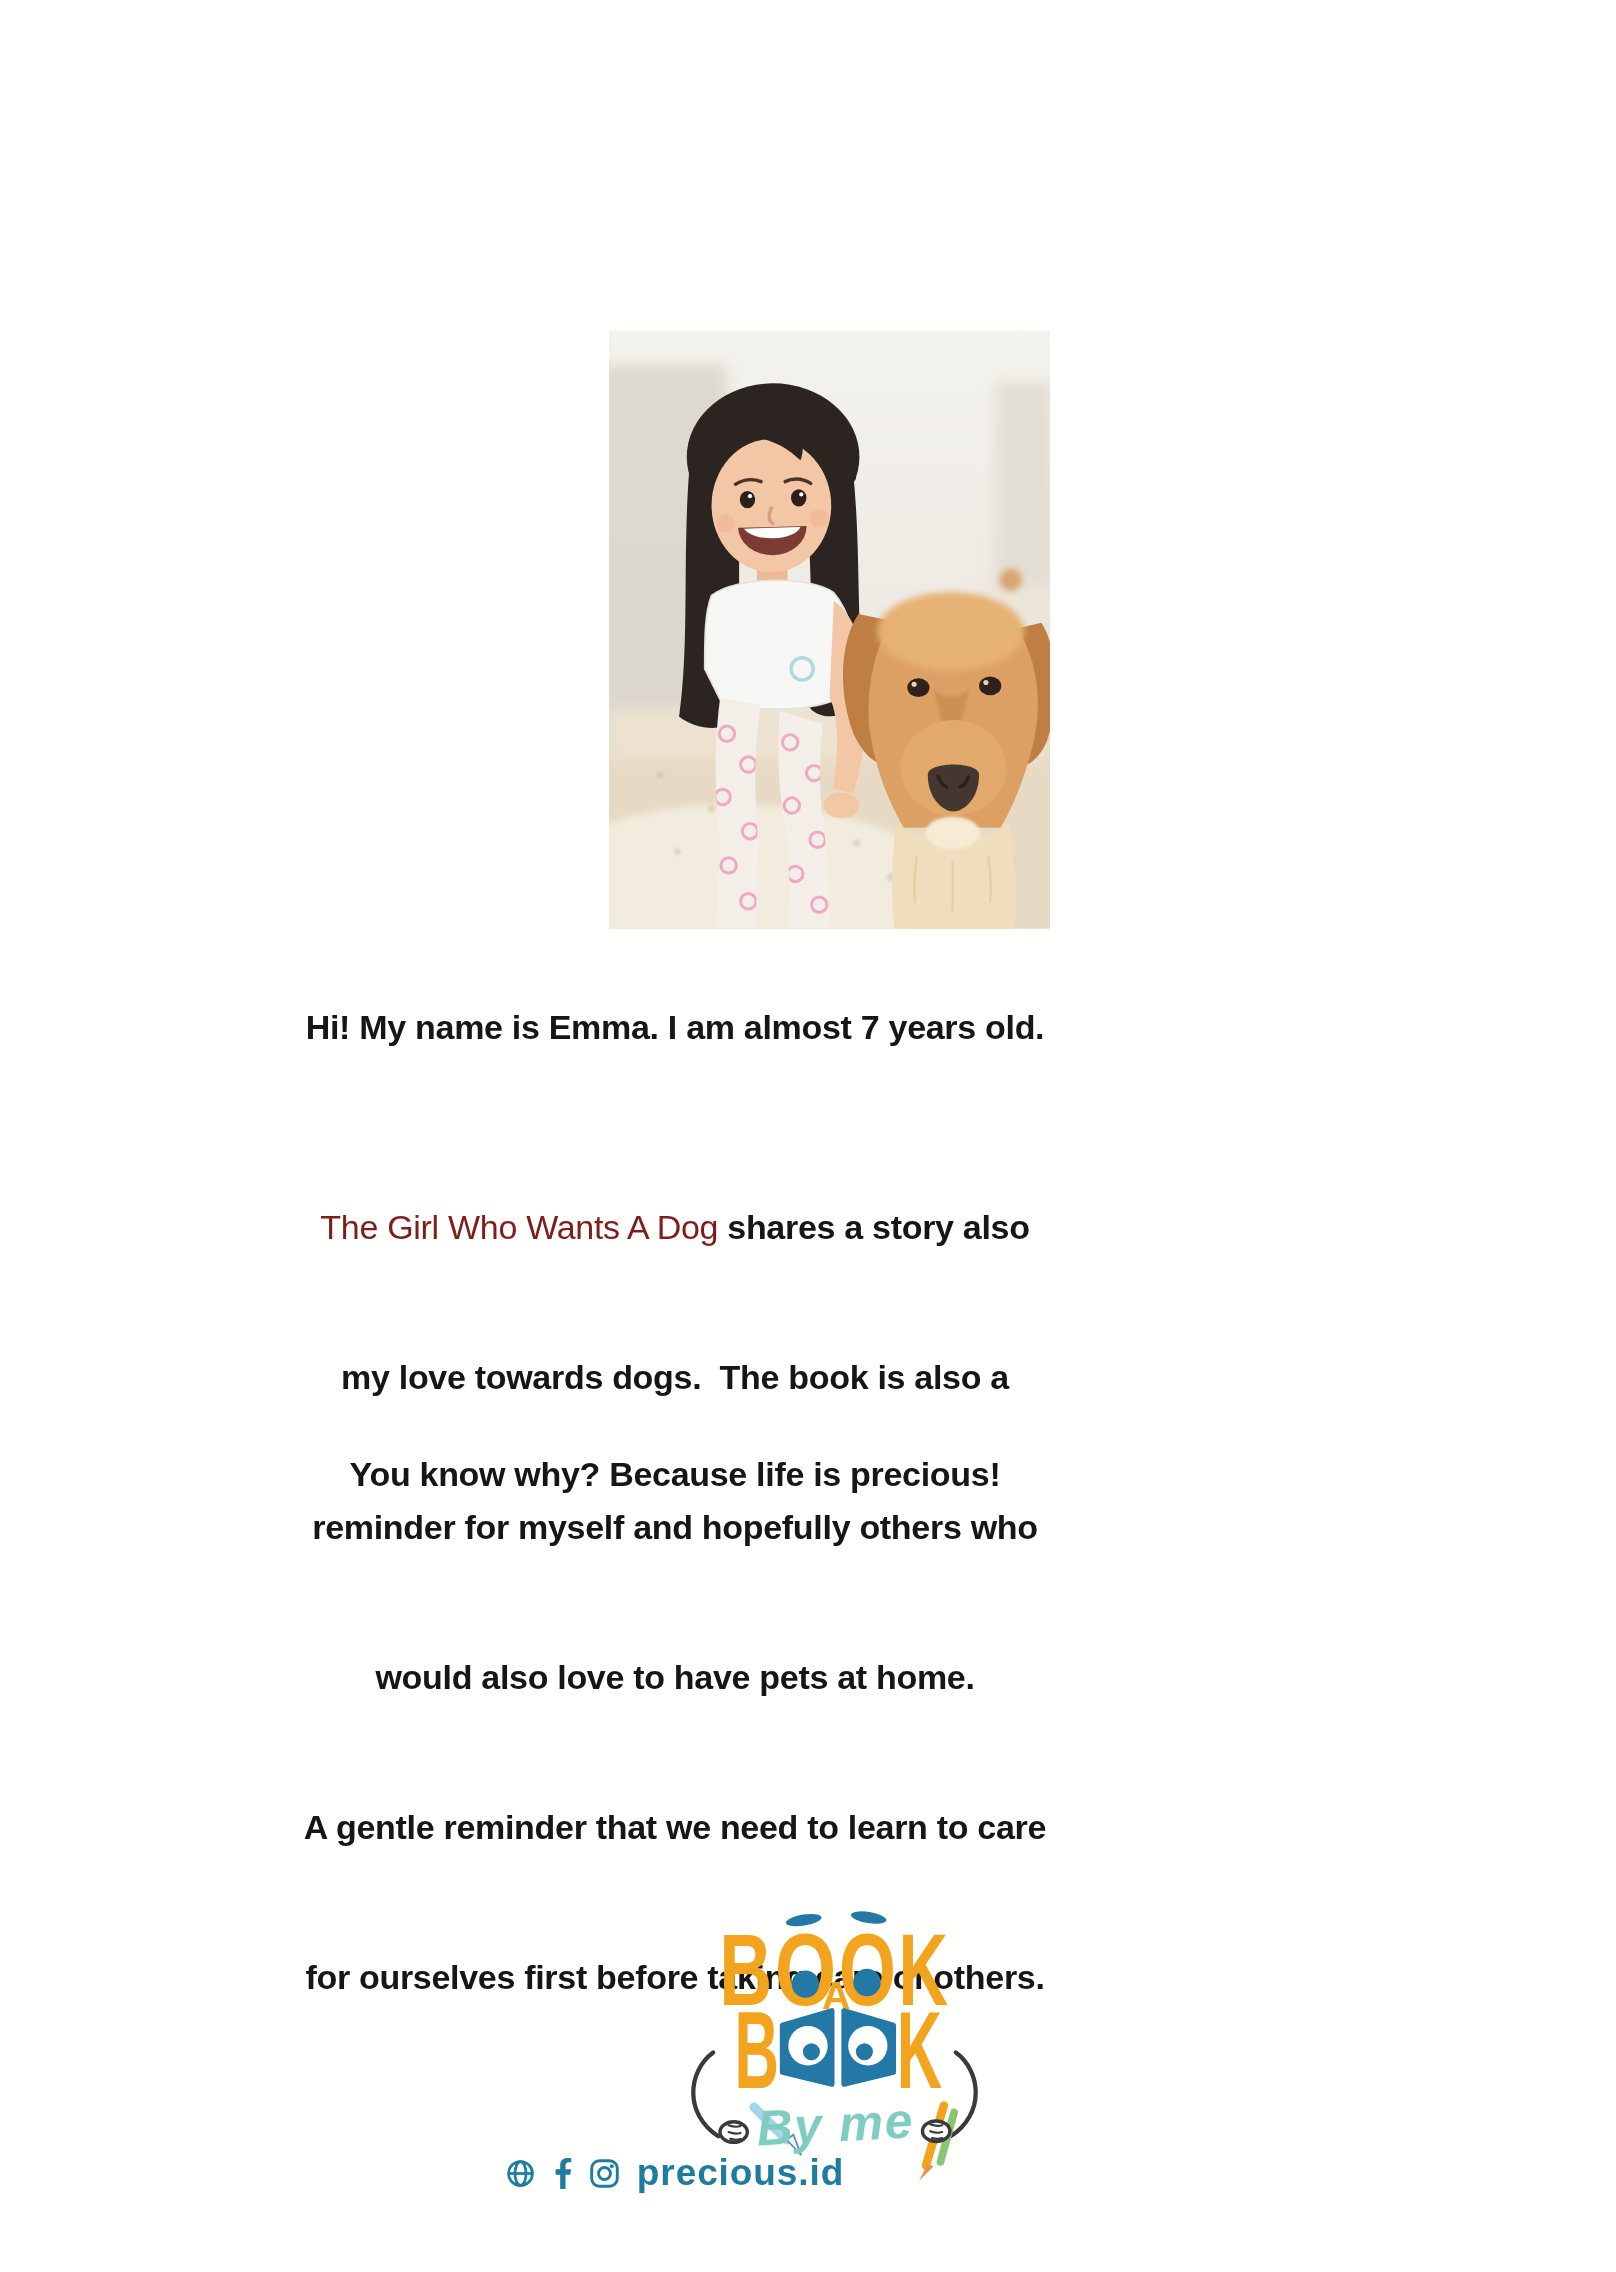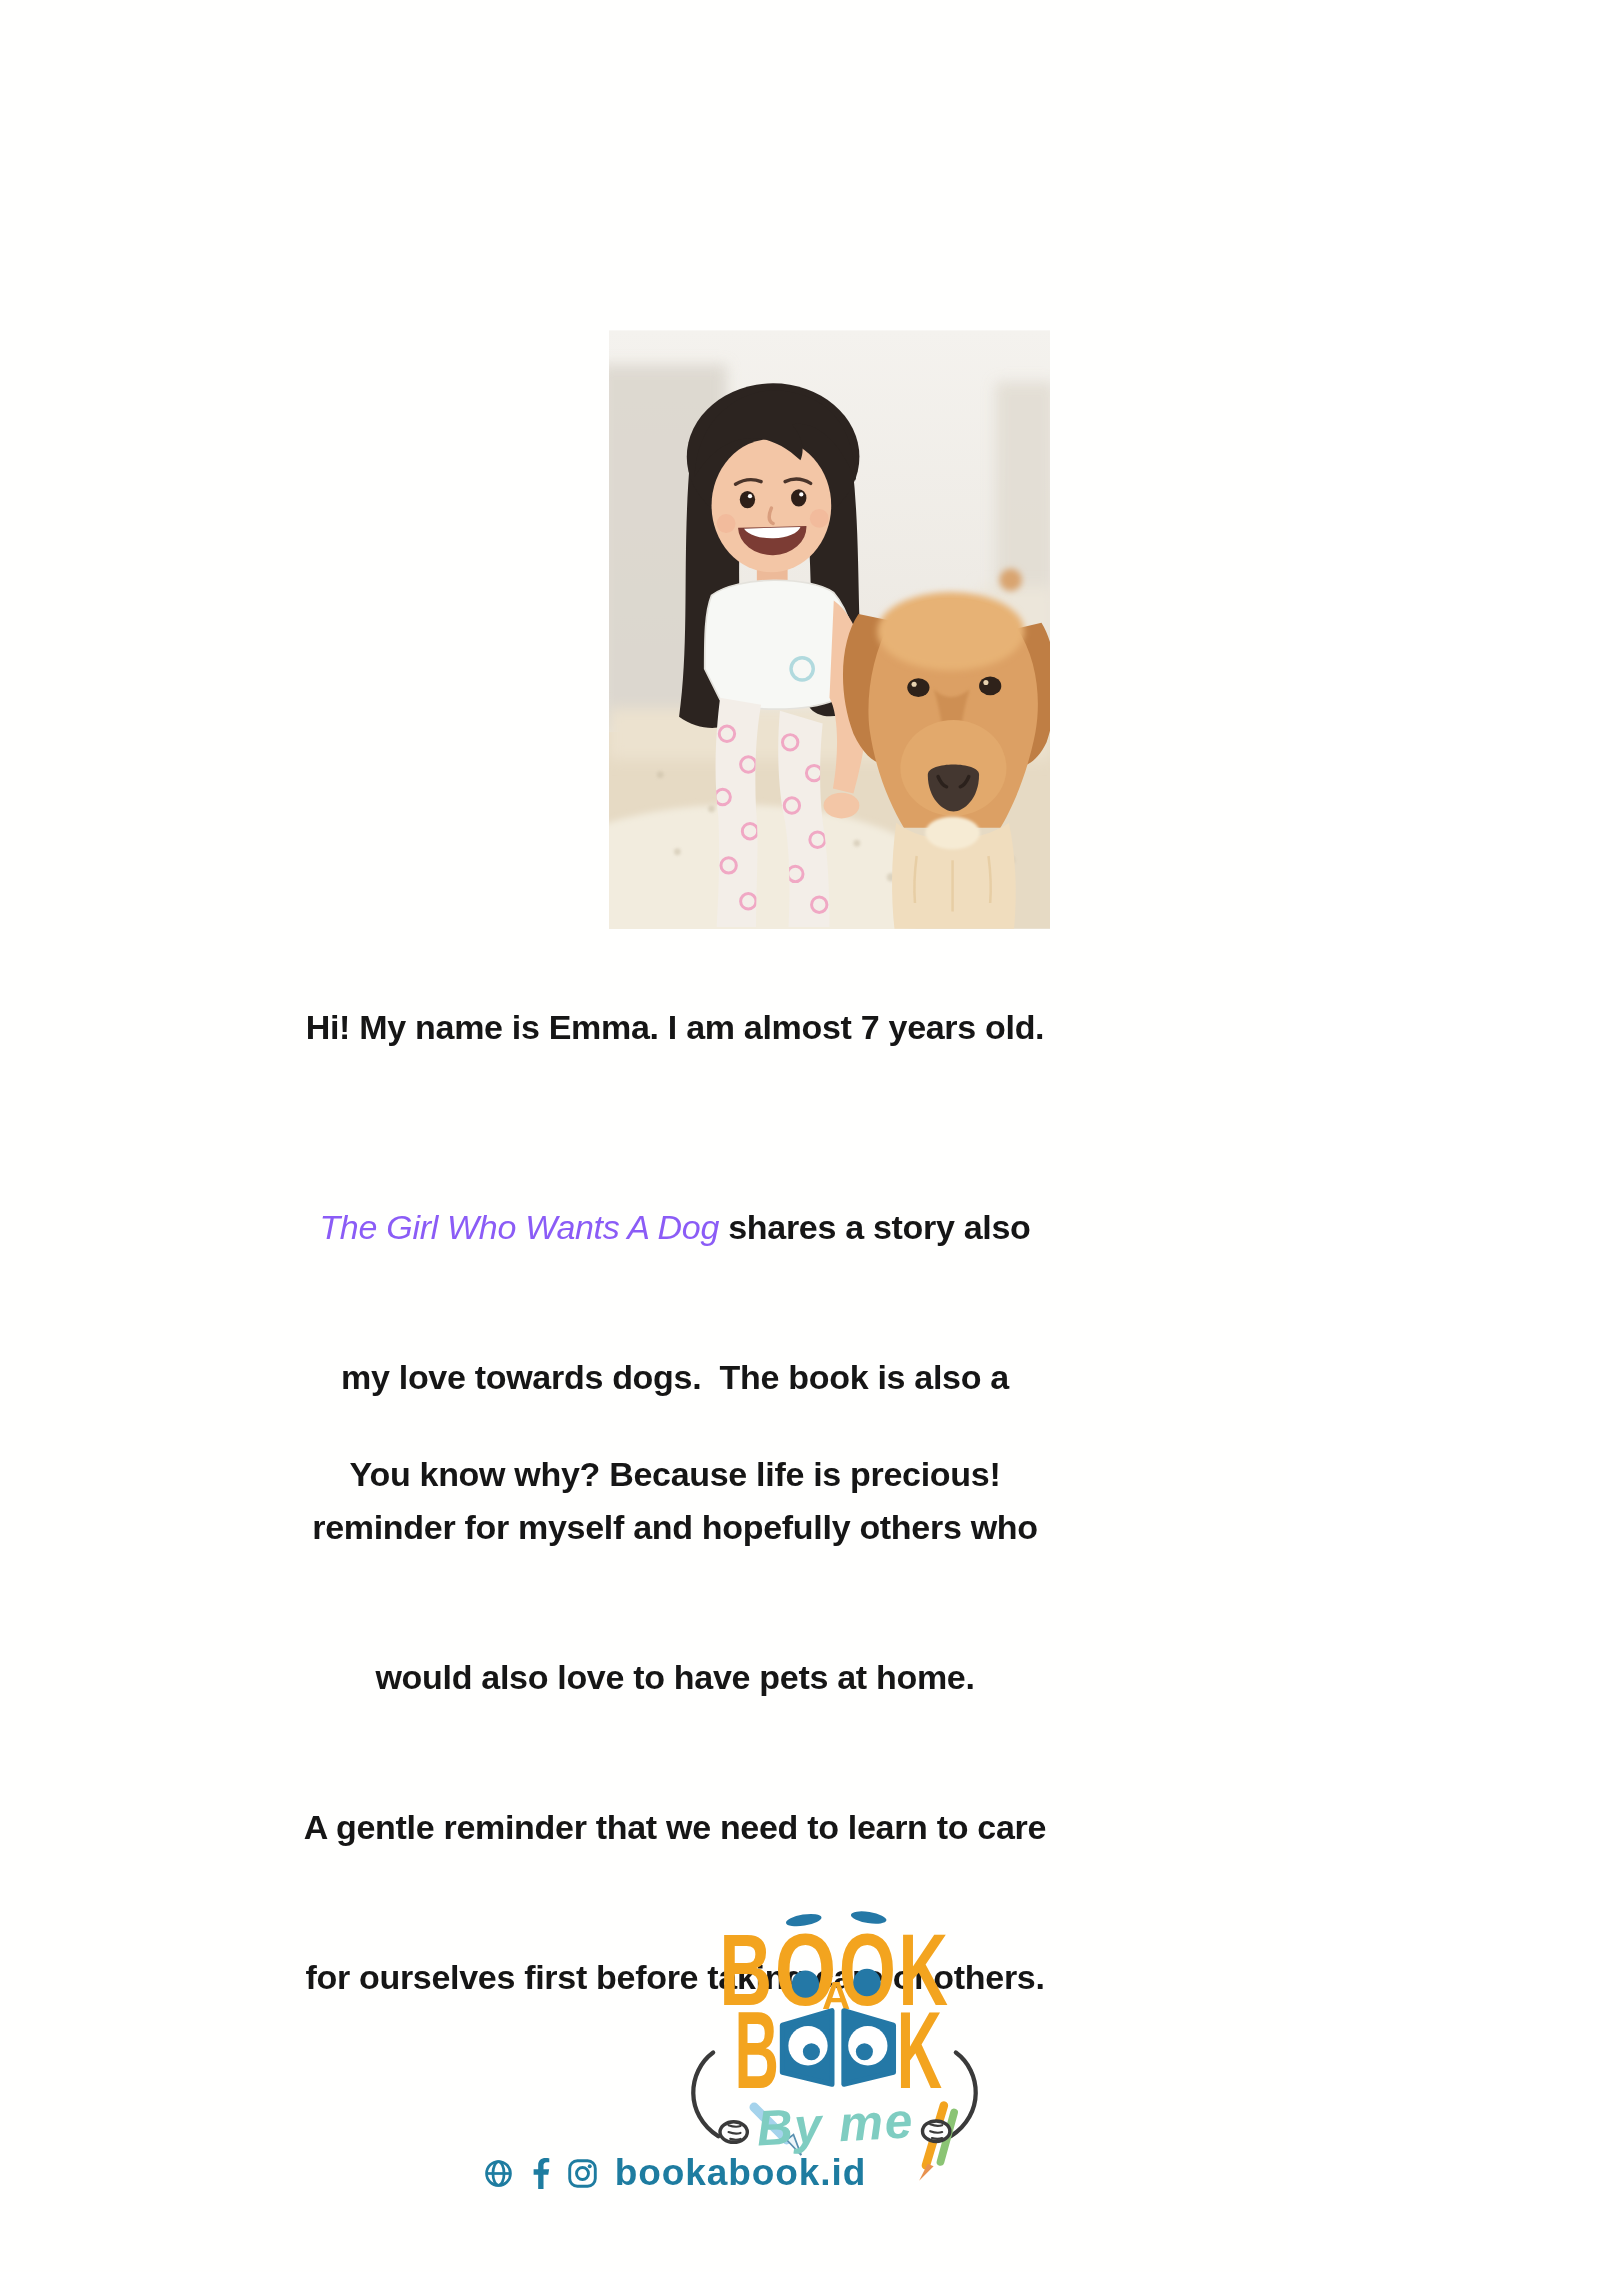--- a/index.html
+++ b/index.html
@@ -10,21 +10,21 @@
   .photo{position:absolute;left:609px;top:330px;width:441px;height:599px;}
   .photo svg{display:block;width:100%;height:100%;}
 
   
   .txt{position:absolute;left:0;width:100%;text-align:center;transform:translateX(31px);
        color:#161616;font-weight:bold;font-size:34px;line-height:50px;white-space:pre-wrap;
        letter-spacing:-0.3px;}
   .intro{top:1002px;}
   .para{top:1102px;}
   .closing{top:1449px;}
-  .book-title{font-style:italic;font-weight:400;color:#8b5cf6;}
+  .book-title{font-weight:400;color:#7f1d1d;}
 
   
   .logo{position:absolute;left:653px;top:1909px;width:363px;height:282px;}
   .logo svg{display:block;width:100%;height:100%;overflow:visible;}
   .logo text{font-family:"Liberation Sans",sans-serif;font-weight:bold;}
 
   
   .footer{position:absolute;top:2154px;left:0;width:100%;height:38px;
           display:flex;justify-content:center;align-items:center;gap:18px;
           transform:translateX(31px);}
@@ -219,17 +219,17 @@
       <line x1="3" y1="17" x2="31" y2="17" stroke="#1E7CA0" stroke-width="3.2"></line>
     </svg>
     <svg class="icon" width="19" height="31" viewBox="0 0 22 36">
       <path d="M14.5,36 L14.5,19.5 L20,19.5 L21,13 L14.5,13 L14.5,8.5 C14.5,6.3 15.5,4.8 18.3,4.8 L21.2,4.8 L21.2,0.3 C20.2,0.15 18.4,0 16.8,0 C11.9,0 8.3,3 8.3,8 L8.3,13 L3,13 L3,19.5 L8.3,19.5 L8.3,36 Z" fill="#1E7CA0"></path>
     </svg>
     <svg class="icon" width="29" height="29" viewBox="0 0 34 34">
       <rect x="2" y="2" width="30" height="30" rx="9" fill="none" stroke="#1E7CA0" stroke-width="3.4"></rect>
       <circle cx="17" cy="17" r="7" fill="none" stroke="#1E7CA0" stroke-width="3.4"></circle>
       <circle cx="25.5" cy="8.5" r="2.3" fill="#1E7CA0"></circle>
     </svg>
-    <div class="handle">bookabook.id</div>
+    <div class="handle">precious.id</div>
   </div>
 
 </div>
 
 
 </body></html>

